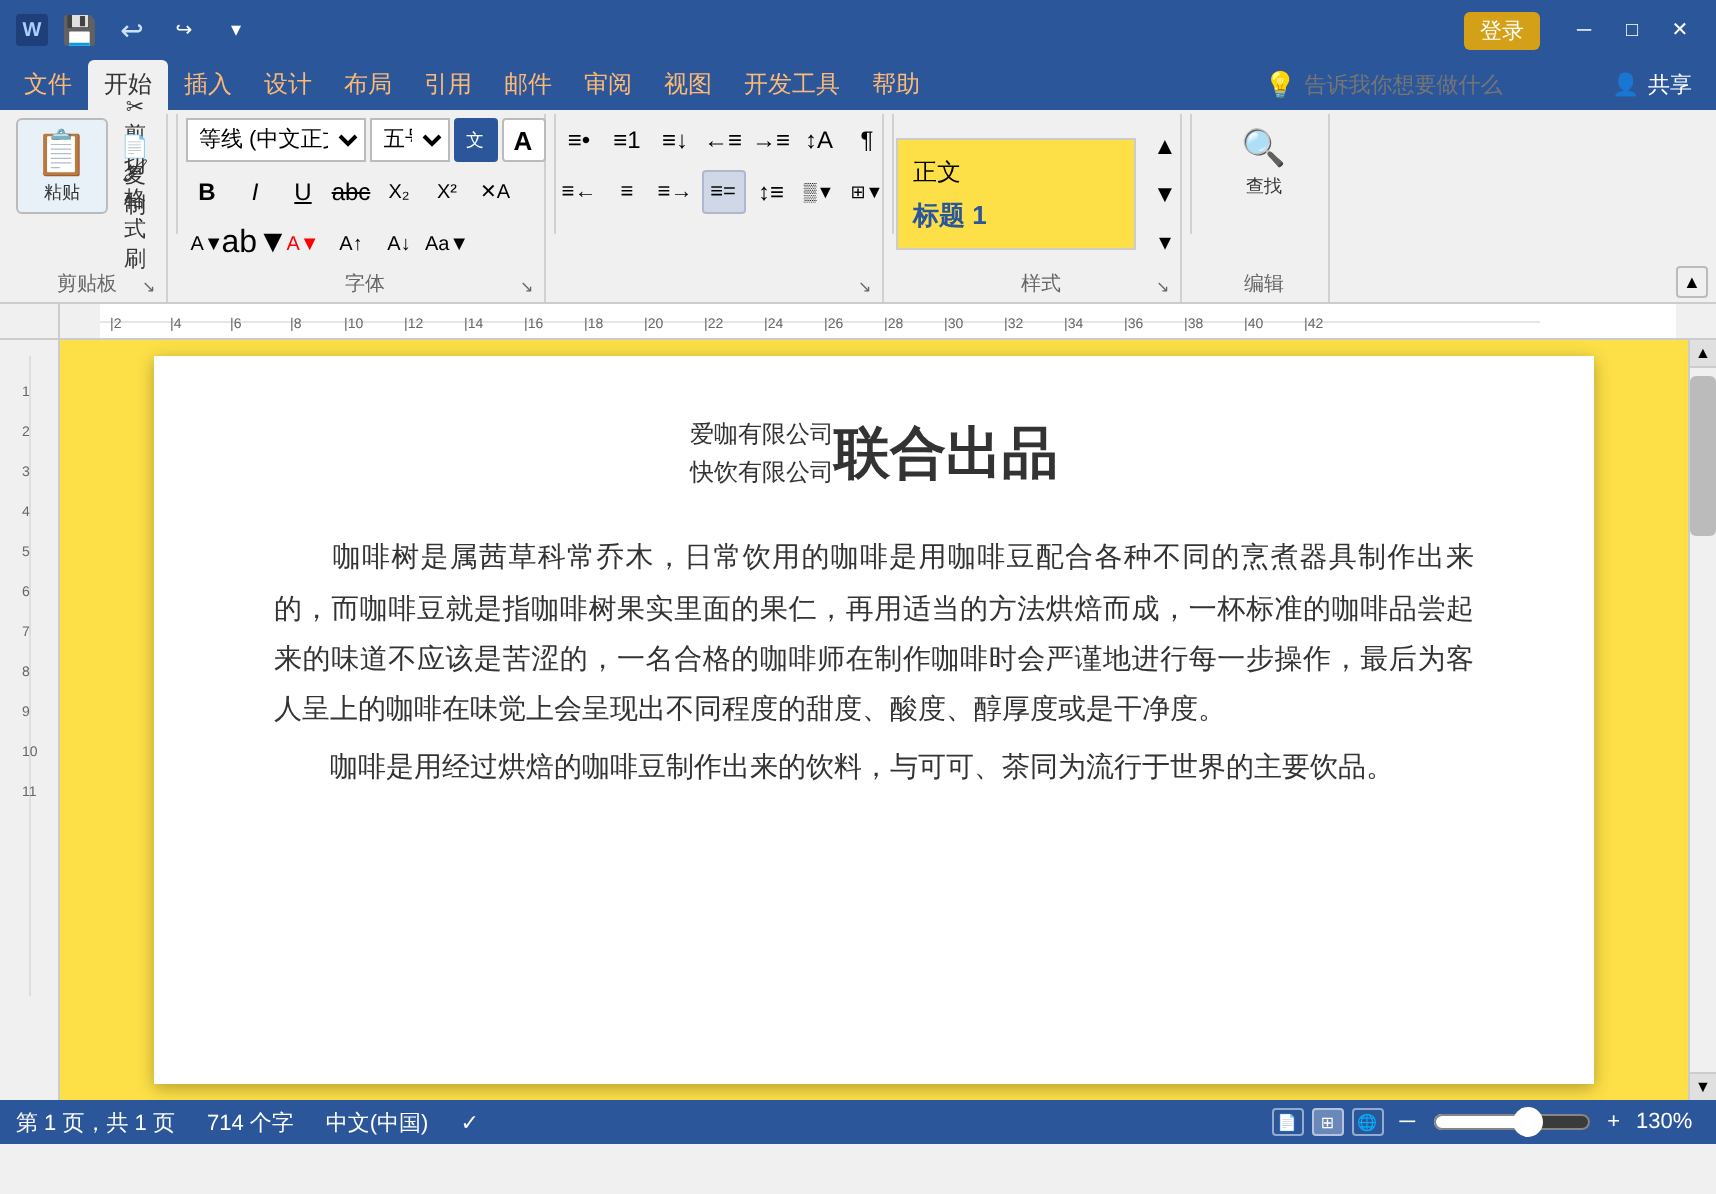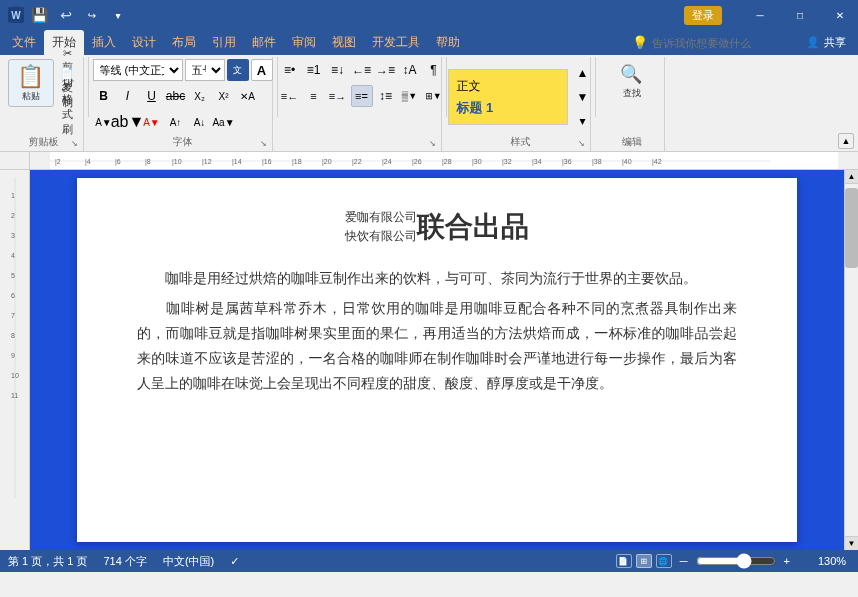--- a/index.html
+++ b/index.html
@@ -10,21 +10,21 @@
       background: #2b579a;
       height: 30px;
       display: flex;
       align-items: center;
       justify-content: space-between;
       padding: 0 8px;
       color: white;
     }
     .title-bar-left { display: flex; align-items: center; gap: 6px; }
     .title-bar-center { flex: 1; text-align: center; font-size: 12px; color: white; }
-    .title-bar-right { display: flex; align-items: center; gap: 20px; }
+    .title-bar-right { display: flex; align-items: center; gap: 4px; }
     .title-icon { width: 16px; height: 16px; background: #1e3f7a; border-radius: 2px; display: flex; align-items: center; justify-content: center; font-size: 10px; color: #aad0ff; font-weight: bold; }
     .title-btn { width: 20px; height: 20px; display: flex; align-items: center; justify-content: center; font-size: 10px; cursor: pointer; border-radius: 2px; }
     .title-undo { color: #cce0ff; font-size: 14px; }
     .login-btn { background: #d4a017; color: white; padding: 2px 8px; border-radius: 3px; font-size: 11px; cursor: pointer; border: none; }
 
     
     .menu-bar {
       background: #2b579a;
       height: 25px;
       display: flex;
@@ -105,21 +105,21 @@
     .wen-btn { width: 22px; height: 22px; background: #2b579a; color: white; border: none; font-size: 10px; border-radius: 2px; cursor: pointer; display: flex; align-items: center; justify-content: center; }
     .a-btn { width: 22px; height: 22px; background: white; border: 1px solid #bbb; font-size: 13px; font-weight: bold; border-radius: 2px; cursor: pointer; display: flex; align-items: center; justify-content: center; }
     .format-btn { width: 22px; height: 22px; border: 1px solid transparent; border-radius: 2px; cursor: pointer; display: flex; align-items: center; justify-content: center; font-size: 12px; background: transparent; }
     .format-btn.bold { font-weight: bold; }
     .format-btn.italic { font-style: italic; }
     .format-btn.underline { text-decoration: underline; }
     .edit-big-btn { width: 44px; height: 44px; border: 1px solid transparent; border-radius: 3px; cursor: pointer; display: flex; flex-direction: column; align-items: center; justify-content: center; font-size: 9px; color: #333; gap: 2px; background: transparent; }
 
     
     .doc-area {
-      background: #1d4ed8;
+      background: #fde047;
       flex: 1;
       overflow: hidden;
       display: flex;
       justify-content: center;
       padding: 8px 0;
       height: 380px;
     }
     .page {
       background: white;
       width: 720px;
@@ -406,24 +406,24 @@
             <span style="white-space:pre;font-size:12px;color:#333;">爱咖有限公司
 快饮有限公司</span>
           </div>
           <div class="title-main">
             <span>联合出品</span>
           </div>
         </div>
 
         <div class="doc-body">
           <div class="doc-para">
+            　　<span>咖啡树是属茜草科常乔木，日常饮用的咖啡是用咖啡豆配合各种不同的烹煮器具制作出来的，而咖啡豆就是指咖啡树果实里面的果仁，再用适当的方法烘焙而成，一杯标准的咖啡品尝起来的味道不应该是苦涩的，一名合格的咖啡师在制作咖啡时会严谨地进行每一步操作，最后为客人呈上的咖啡在味觉上会呈现出不同程度的甜度、酸度、醇厚度或是干净度。</span>
+          </div>
+          <div class="doc-para">
             　　<span>咖啡是用经过烘焙的咖啡豆制作出来的饮料，与可可、茶同为流行于世界的主要饮品。</span>
-          </div>
-          <div class="doc-para">
-            　　<span>咖啡树是属茜草科常乔木，日常饮用的咖啡是用咖啡豆配合各种不同的烹煮器具制作出来的，而咖啡豆就是指咖啡树果实里面的果仁，再用适当的方法烘焙而成，一杯标准的咖啡品尝起来的味道不应该是苦涩的，一名合格的咖啡师在制作咖啡时会严谨地进行每一步操作，最后为客人呈上的咖啡在味觉上会呈现出不同程度的甜度、酸度、醇厚度或是干净度。</span>
           </div>
         </div>
       </div>
     </div>
 
     <div style="width:14px;background:#f0f0f0;display:flex;flex-direction:column;border-left:1px solid #ccc;">
       <div style="width:100%;height:14px;background:#e0e0e0;border-bottom:1px solid #ccc;display:flex;align-items:center;justify-content:center;cursor:pointer;font-size:8px;">▲</div>
       <div style="flex:1;position:relative;">
         <div style="width:100%;height:80px;background:#bbb;border-radius:3px;position:absolute;top:4px;"></div>
       </div>
@@ -441,15 +441,15 @@
   </div>
   <div class="status-right">
     <div class="view-btns">
       <div class="view-btn" title="阅读视图">📄</div>
       <div class="view-btn" style="background:rgba(255,255,255,0.3);" title="页面视图">⊞</div>
       <div class="view-btn" title="Web视图">🌐</div>
     </div>
     <span style="cursor:pointer;">─</span>
     <input type="range" class="zoom-slider" min="10" max="200" value="130" style="">
     <span style="cursor:pointer;">+</span>
-    <span style="cursor:pointer;min-width:32px;margin-left:20px;">130%</span>
+    <span style="cursor:pointer;min-width:32px;">130%</span>
   </div>
 </div>
 
 </body></html>

